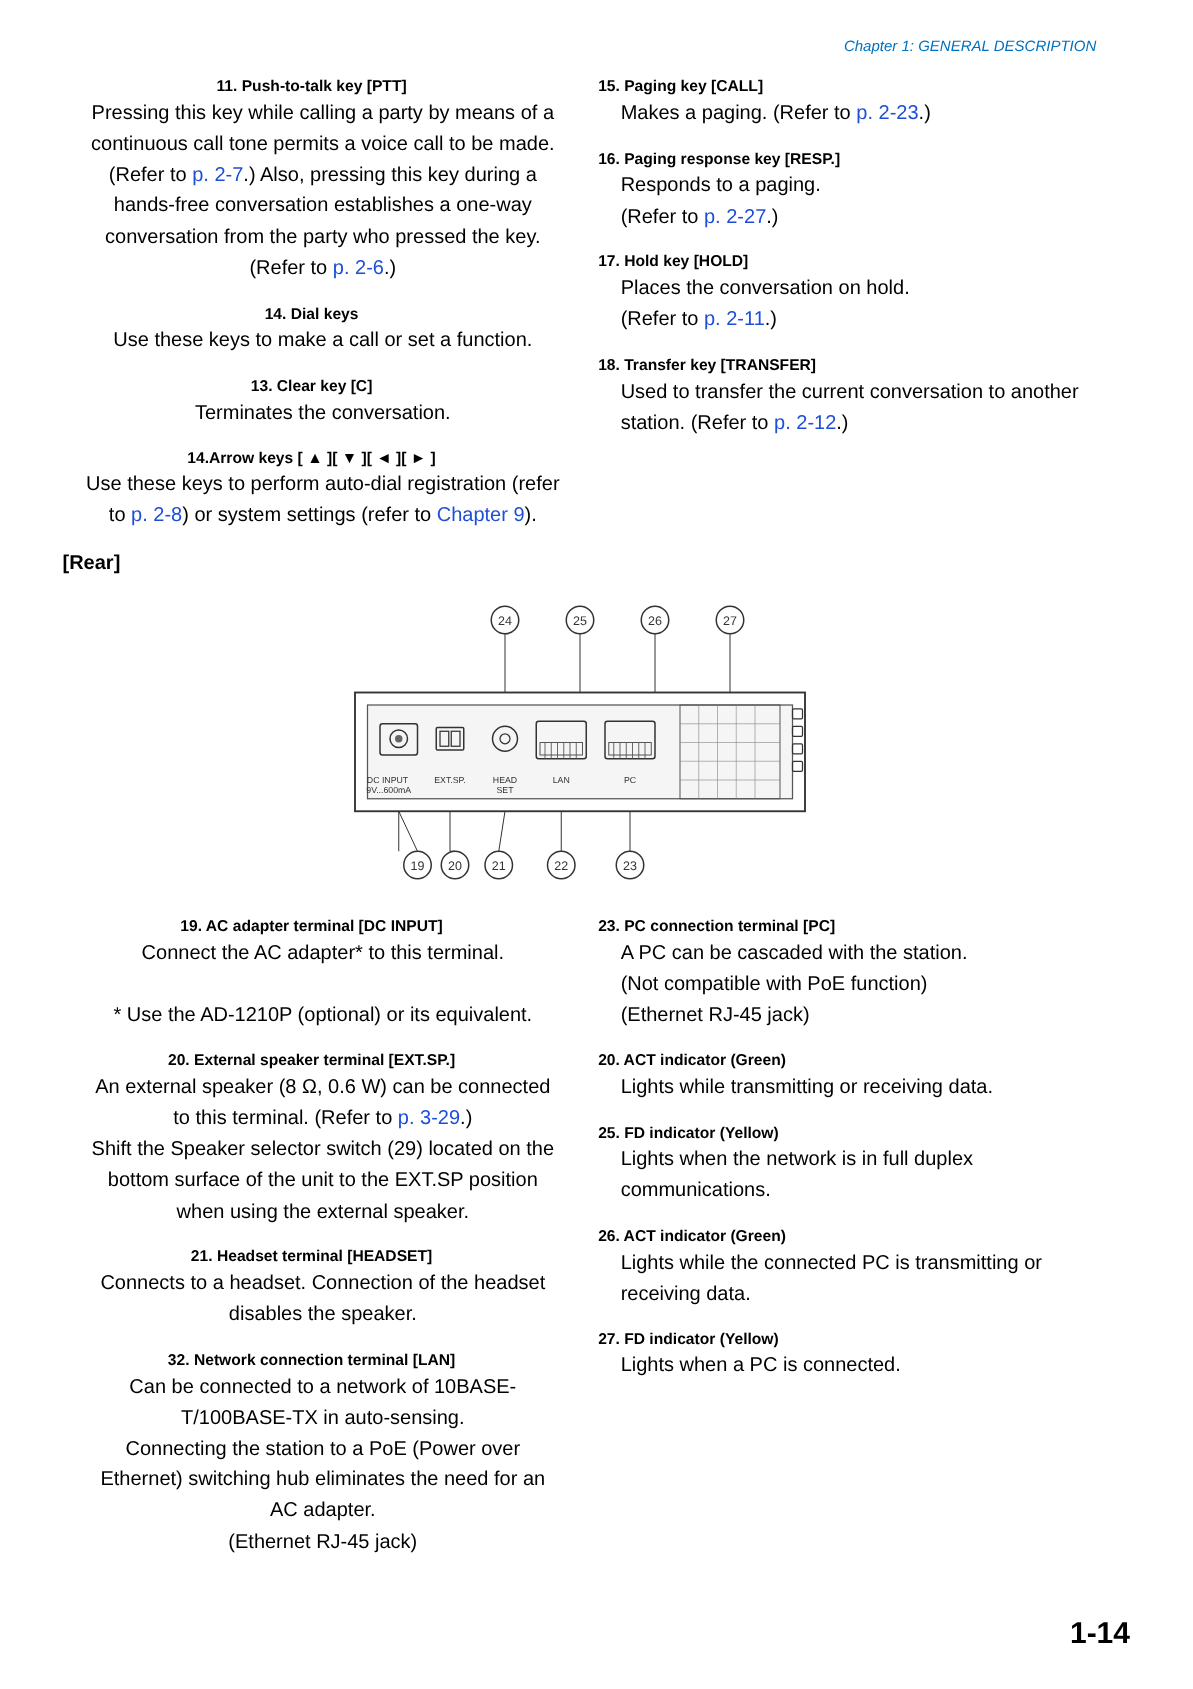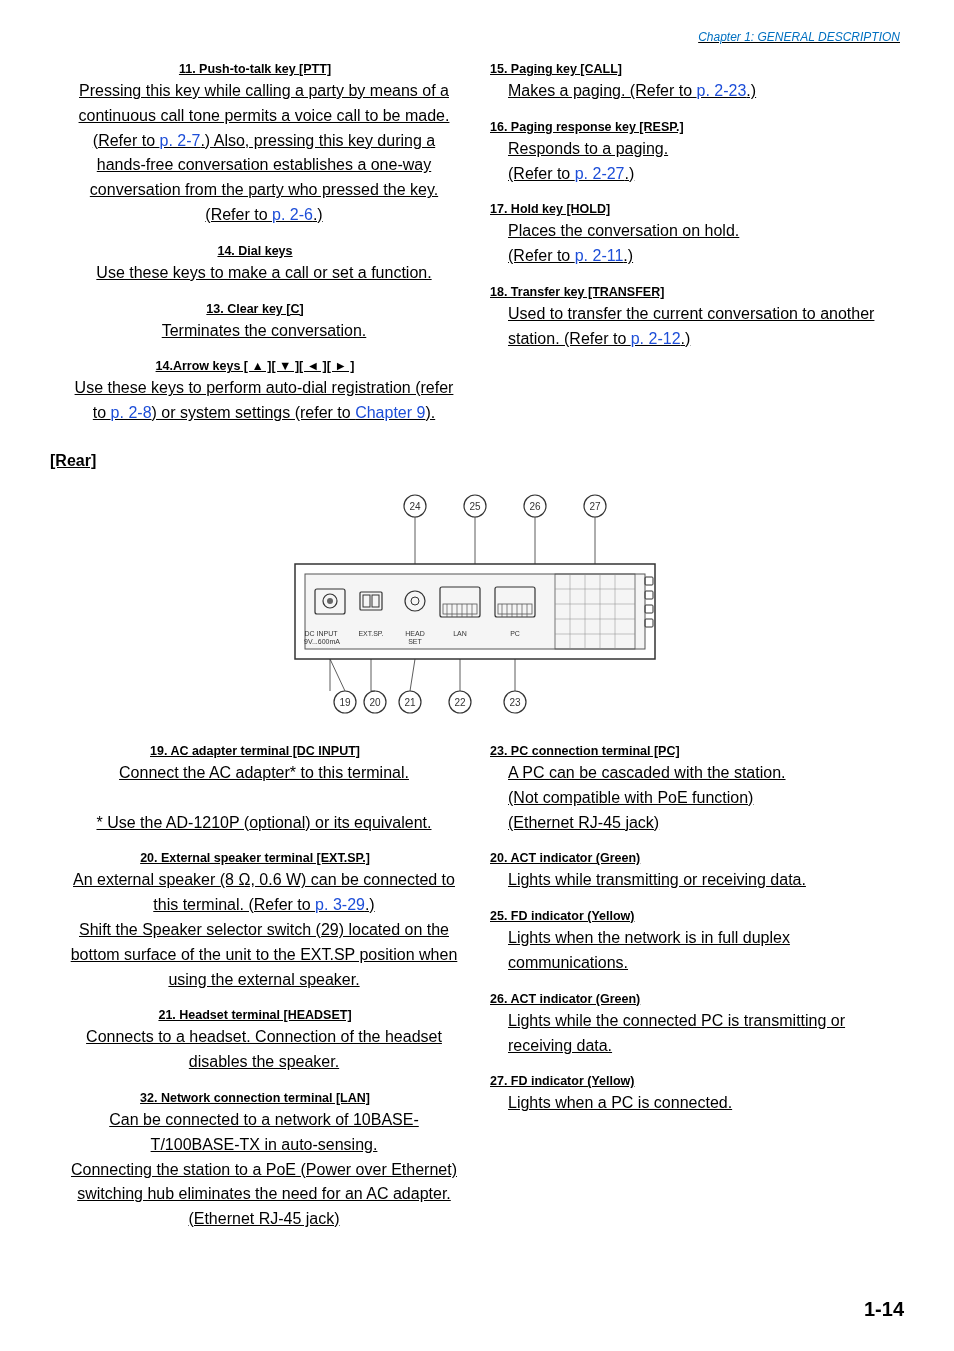--- a/index.html
+++ b/index.html
@@ -8,23 +8,22 @@
       min-height: 1351px;
       background: #fff;
       font-family: Arial, Helvetica, sans-serif;
       font-size: 12.5px;
       color: #000;
       position: relative;
     }
     .page {
       width: 954px;
       min-height: 1351px;
-      padding: 30px 54px 40px 50px;
+      padding: 30px 77px 40px 50px;
       position: relative;
-      text-decoration: underline;
     }
     .header {
       text-align: right;
       font-style: italic;
       color: #0070c0;
       font-size: 12px;
       margin-bottom: 18px;
     }
     .two-col {
       display: flex;
@@ -48,21 +47,21 @@
     .section-body {
       margin-left: 18px;
       font-size: 16px;
       line-height: 1.55;
     }
     .link {
       color: #1d4ed8;
       text-decoration: none;
     }
     .rear-section {
-      margin-top: 10px;
+      margin-top: 0;
       margin-bottom: 10px;
     }
     .rear-title {
       font-size: 16px;
       font-weight: bold;
       margin-bottom: 14px;
     }
     .diagram-container {
       display: flex;
       justify-content: center;
@@ -72,21 +71,21 @@
     .bottom-right {
       text-align: right;
       font-size: 20px;
       font-weight: bold;
       color: #555;
       position: absolute;
       bottom: 30px;
       right: 50px;
     }
     .page-num {
-      font-size: 20px;
+      font-size: 24px;
       font-weight: bold;
       color: #000;
     }
   </style>
 </head>
 <body>
 
 <div class="page">
 
   <div class="header">

